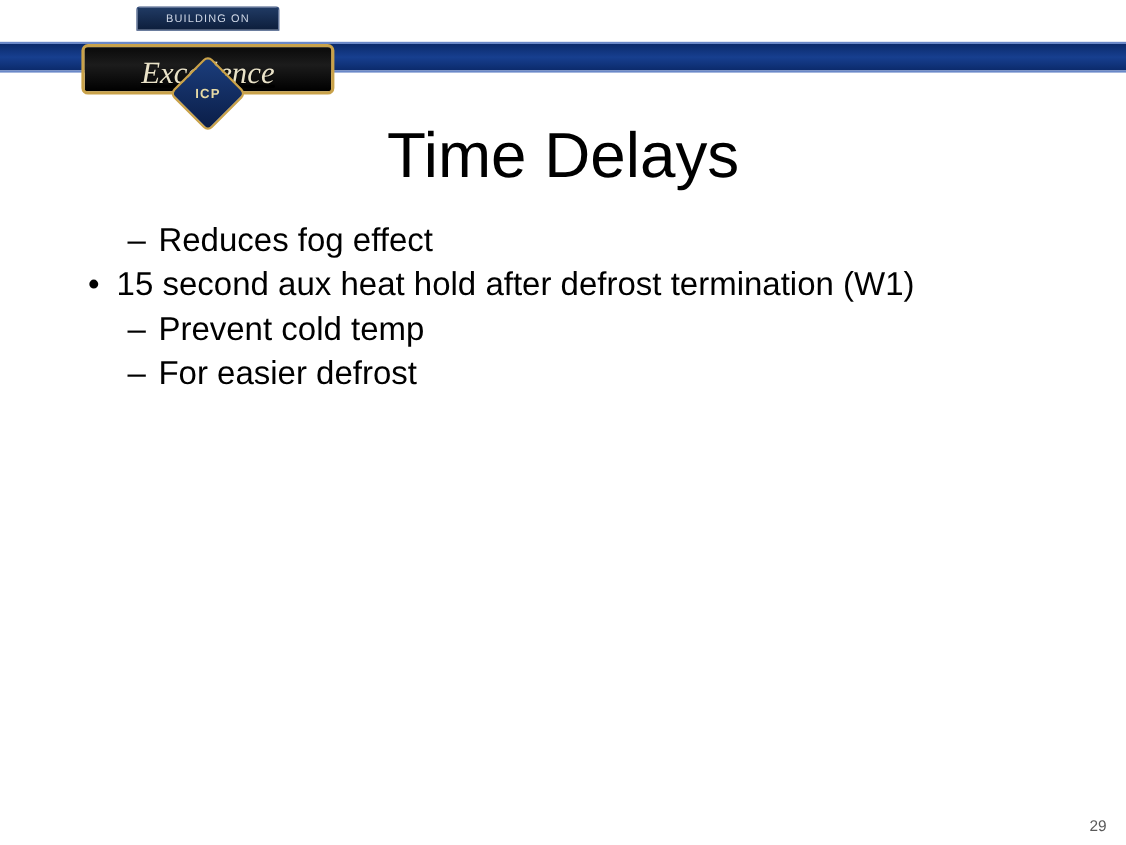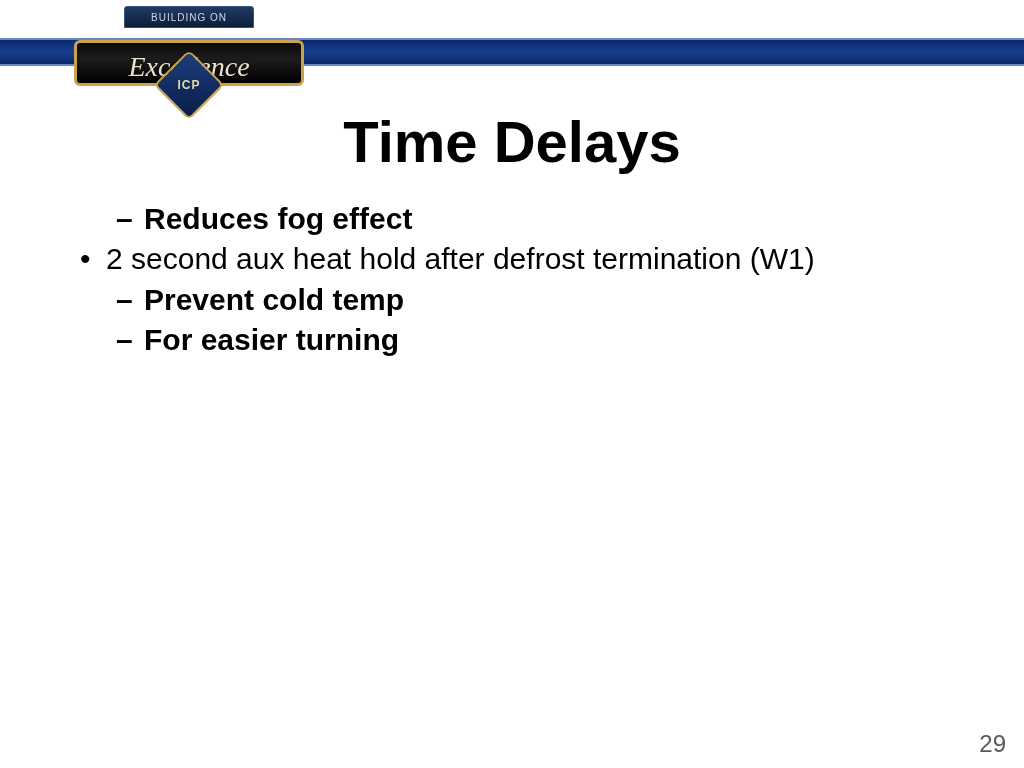--- a/index.html
+++ b/index.html
@@ -26,28 +26,28 @@
   .wing-l { left:-14px; transform: skewY(18deg); border-right:none; }
   .wing-r { right:-14px; transform: skewY(-18deg); border-left:none; }
   .badge { position:absolute; top:60px; left:50%; transform:translateX(-50%);
            width:50px; height:50px; }
   .badge-diamond { position:absolute; inset:0; transform: rotate(45deg);
                    background: linear-gradient(135deg,#1c3e7d,#0a1d47);
                    border:2px solid #c9a24a; border-radius:6px; }
   .badge-txt { position:absolute; inset:0; display:flex; align-items:center; justify-content:center;
                color:#e5d9a5; font-weight:bold; font-size:12px; letter-spacing:1px; }
   .title { position:absolute; top:108px; left:0; right:0; text-align:center;
-           font-size: 58px; color:#000; font-weight:700; }
+           font-size: 58px; color:#000; font-weight:400; }
   .body { position:absolute; top:200px; left:70px; right:60px; color:#000; font-size:30px; line-height:1.28; }
   .body ul { list-style: none; }
   .body li.b1 { position: relative; padding-left: 36px; margin-bottom: 2px; }
   .body li.b1::before { content: "•"; position:absolute; left:10px; top:0; font-size:30px; }
-  .body li.b2 { position: relative; padding-left: 74px; margin-bottom: 2px; font-weight: bold; }
+  .body li.b2 { position: relative; padding-left: 74px; margin-bottom: 2px; }
   .body li.b2::before { content: "–"; position:absolute; left:46px; top:0; font-size:30px; }
-  .pagenum { position:absolute; right:18px; bottom:10px; font-size:24px; color:#5a5a5a; }
+  .pagenum { position:absolute; right:18px; bottom:10px; font-size:14px; color:#5a5a5a; }
 </style>
 </head>
 <body>
 
 <div class="slide">
   <div class="banner"></div>
 
   <div class="logo">
     <div class="ribbon-wing wing-l"></div>
     <div class="ribbon-wing wing-r"></div>
@@ -59,20 +59,20 @@
       <div class="badge-diamond"></div>
       <div class="badge-txt">ICP</div>
     </div>
   </div>
 
   <div class="title">Time Delays</div>
 
   <div class="body">
     <ul>
       <li class="b2">Reduces fog effect</li>
-      <li class="b1">2 second aux heat hold after defrost termination (W1)</li>
+      <li class="b1">15 second aux heat hold after defrost termination (W1)</li>
       <li class="b2">Prevent cold temp</li>
-      <li class="b2">For easier turning</li>
+      <li class="b2">For easier defrost</li>
     </ul>
   </div>
 
   <div class="pagenum">29</div>
 </div>
 
 </body></html>

